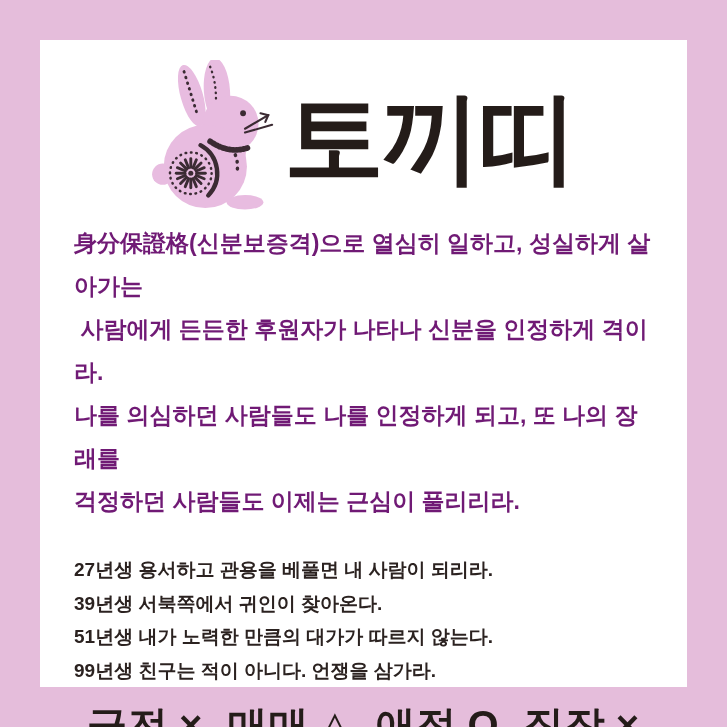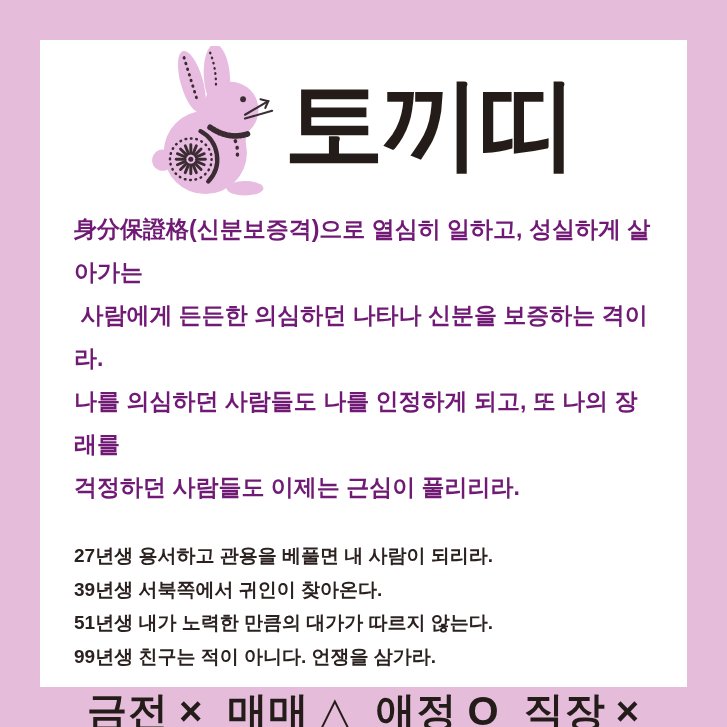--- a/index.html
+++ b/index.html
@@ -19,21 +19,21 @@
     background: #ffffff;
     box-sizing: border-box;
     display: flex;
     flex-direction: column;
   }
   .header {
     height: 162px;
     display: flex;
     align-items: center;
     justify-content: center;
-    padding-top: 6px;
+    padding-top: 20px;
   }
   .rabbit-wrap { flex: 0 0 auto; margin-right: 6px; }
   .title {
     margin: 0;
     font-size: 100px;
     font-weight: 900;
     letter-spacing: -3px;
     color: #241c19;
     line-height: 1;
   }
@@ -118,21 +118,21 @@
             <circle r="2.6" fill="#3b2b33" stroke="none"></circle>
           </g>
           <circle cx="94" cy="55" r="3" fill="#3b2b33"></circle>
         </svg>
       </div>
       <h1 class="title">토끼띠</h1>
     </div>
 
     <div class="intro">
       <div class="line">身分保證格(신분보증격)으로 열심히 일하고, 성실하게 살아가는</div>
-      <div class="line"> 사람에게 든든한 의심하던 나타나 신분을 보증하는 격이라.</div>
+      <div class="line"> 사람에게 든든한 후원자가 나타나 신분을 인정하게 격이라.</div>
       <div class="line">나를 의심하던 사람들도 나를 인정하게 되고, 또 나의 장래를</div>
       <div class="line">걱정하던 사람들도 이제는 근심이 풀리리라.</div>
     </div>
 
     <div class="fortunes">
       <div class="fortune">27년생 용서하고 관용을 베풀면 내 사람이 되리라.</div>
       <div class="fortune">39년생 서북쪽에서 귀인이 찾아온다.</div>
       <div class="fortune">51년생 내가 노력한 만큼의 대가가 따르지 않는다.</div>
       <div class="fortune">99년생 친구는 적이 아니다. 언쟁을 삼가라.</div>
     </div>

